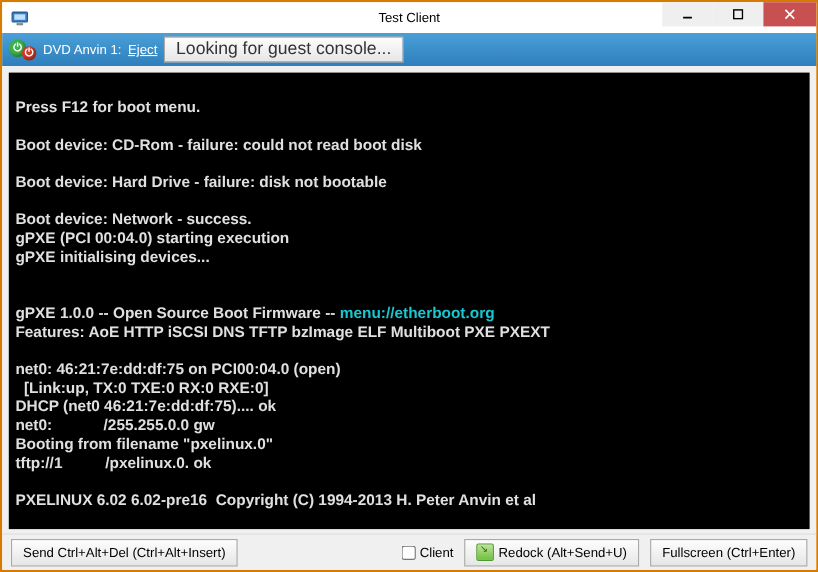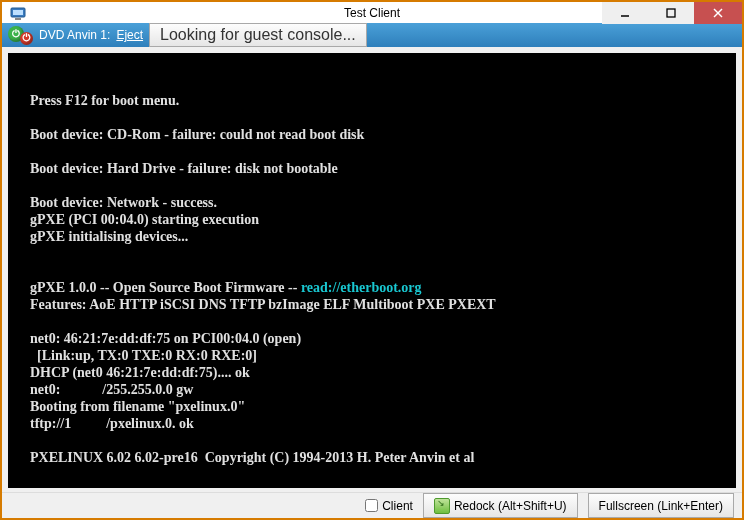--- a/index.html
+++ b/index.html
@@ -15,21 +15,21 @@
   .power-icons{display:flex;gap:0px}
   .pico{width:16px;height:16px;border-radius:50%;display:inline-flex;align-items:center;justify-content:center;font-size:10px;font-weight:bold}
   .pico.green{background:#3cb34a;color:#fff;box-shadow:inset -2px -2px 3px rgba(0,0,0,.3)}
   .pico.red{background:#d43a2a;color:#fff;box-shadow:inset -2px -2px 3px rgba(0,0,0,.3);margin-left:-4px;margin-top:6px;width:13px;height:13px}
   .dvd-label{color:#fff;white-space:nowrap}
   .drive-select{flex:1;height:20px;border:1px solid #c4a000;background:linear-gradient(#fff5c2,#ffe97a);display:flex;align-items:center;justify-content:space-between;padding:0 0 0 4px;color:#000;font-size:12px;box-sizing:border-box}
   .drive-select .arrow{width:18px;height:18px;background:linear-gradient(#f7f7f7,#ddd);border-left:1px solid #b0b0b0;display:flex;align-items:center;justify-content:center;color:#555;font-size:9px}
   .eject{color:#fff;text-decoration:underline;cursor:pointer}
   .guest-btn{background:linear-gradient(#fdfdfd,#e6e6e6);border:1px solid #a9a9a9;color:#333;height:22px;padding:0 10px;display:flex;align-items:center;font-size:16px}
   .console-wrap{flex:1;padding:6px 6px 4px 6px;background:#f0f0f0}
-  .console{width:100%;height:100%;background:#000;color:#e0e0e0;font-family:Liberation Serif, serif;font-size:14px;line-height:17px;padding:22px;box-sizing:border-box;white-space:pre;overflow:hidden;font-weight:bold}
+  .console{width:100%;height:100%;background:#000;color:#e0e0e0;font-family:Liberation Sans, sans-serif;font-size:14px;line-height:17px;padding:6px;box-sizing:border-box;white-space:pre;overflow:hidden;font-weight:bold}
   .console a{color:#19c7d1;text-decoration:none}
   .bottombar{height:32px;background:#f0f0f0;display:flex;align-items:center;padding:0 8px;gap:10px;border-top:1px solid #ddd}
   .btn{background:linear-gradient(#fdfdfd,#e6e6e6);border:1px solid #a9a9a9;height:23px;padding:0 10px;display:flex;align-items:center;font-size:12px;color:#000;gap:4px;cursor:default}
   .spacer{flex:1}
   .chk{display:flex;align-items:center;gap:4px;font-size:12px}
   .chk input{margin:0}
   .dock-ico{width:14px;height:14px;background:linear-gradient(#bfe39a,#6fbf3f);border:1px solid #4e9a2e;border-radius:2px;position:relative}
   .dock-ico:after{content:"↘";position:absolute;font-size:9px;color:#2e6b18;left:2px;top:-1px}
 </style>
 </head>
@@ -79,38 +79,39 @@
 
 Boot device: CD-Rom - failure: could not read boot disk
 
 Boot device: Hard Drive - failure: disk not bootable
 
 Boot device: Network - success.
 gPXE (PCI 00:04.0) starting execution
 gPXE initialising devices...
 
 
-gPXE 1.0.0 -- Open Source Boot Firmware -- </span><a>read://etherboot.org</a><span>
+gPXE 1.0.0 -- Open Source Boot Firmware -- </span><a>menu://etherboot.org</a><span>
 Features: AoE HTTP iSCSI DNS TFTP bzImage ELF Multiboot PXE PXEXT
 
 net0: 46:21:7e:dd:df:75 on PCI00:04.0 (open)
   [Link:up, TX:0 TXE:0 RX:0 RXE:0]
 DHCP (net0 46:21:7e:dd:df:75).... ok
 net0:            /255.255.0.0 gw
 Booting from filename "pxelinux.0"
 tftp://1          /pxelinux.0. ok
 
 PXELINUX 6.02 6.02-pre16  Copyright (C) 1994-2013 H. Peter Anvin et al</span></div>
   </div>
 
   <div class="bottombar">
+    <div class="btn">Send Ctrl+Alt+Del (Ctrl+Alt+Insert)</div>
     <div class="spacer"></div>
     <label class="chk">
       <input type="checkbox" style="">
       <span>Client</span>
     </label>
     <div class="btn">
       <span class="dock-ico"></span>
-      <span>Redock (Alt+Shift+U)</span>
+      <span>Redock (Alt+Send+U)</span>
     </div>
-    <div class="btn">Fullscreen (Link+Enter)</div>
+    <div class="btn">Fullscreen (Ctrl+Enter)</div>
   </div>
 </div>
 
 </body></html>

